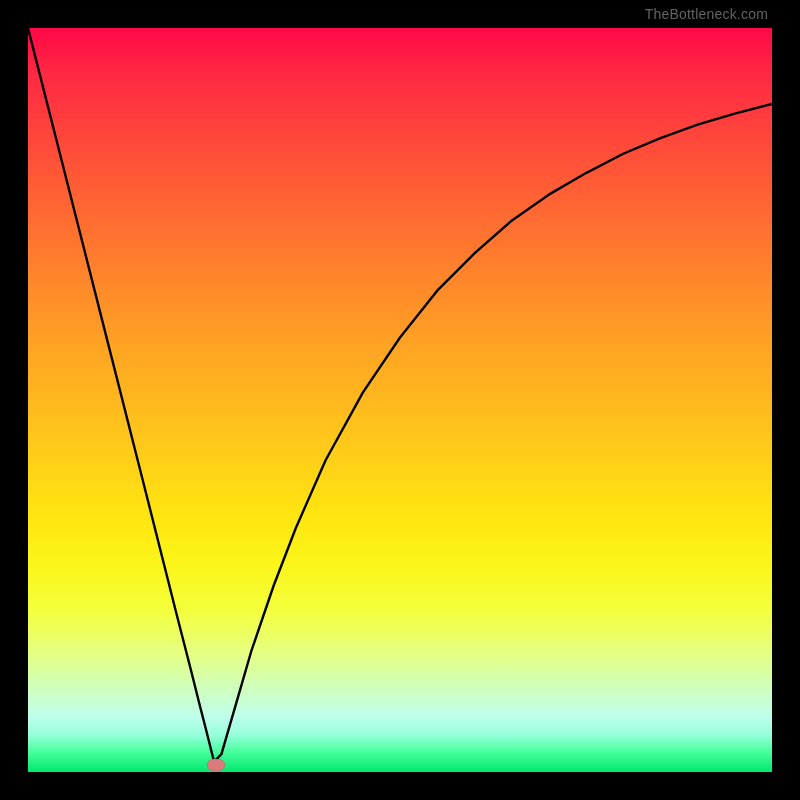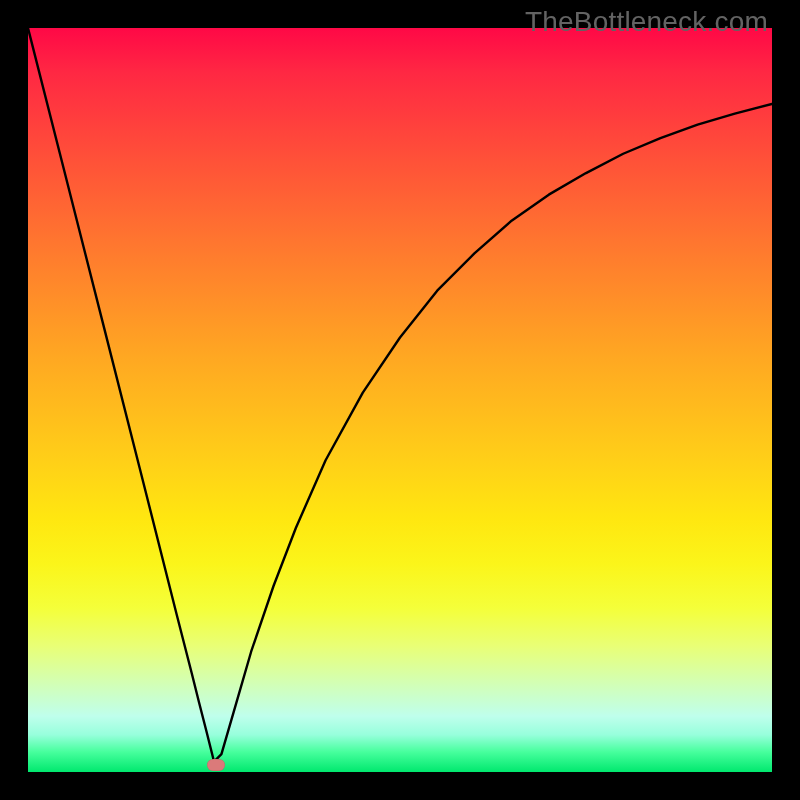--- a/index.html
+++ b/index.html
@@ -60,21 +60,21 @@
     border-radius: 6px / 6px;
     background: #db7a7a;
     transform: translate(-50%, -50%);
     box-shadow: inset 0 0 0 0.5px rgba(0,0,0,0.12);
   }
   .watermark {
     position: absolute;
     top: 6px;
     right: 32px;
     color: #636363;
-    font-size: 28px;
+    font-size: 14px;
     font-weight: 400;
     letter-spacing: 0.2px;
     user-select: none;
   }
 </style>
 </head>
 <body>
 
 <div class="chart-outer">
   <div class="plot-area">

